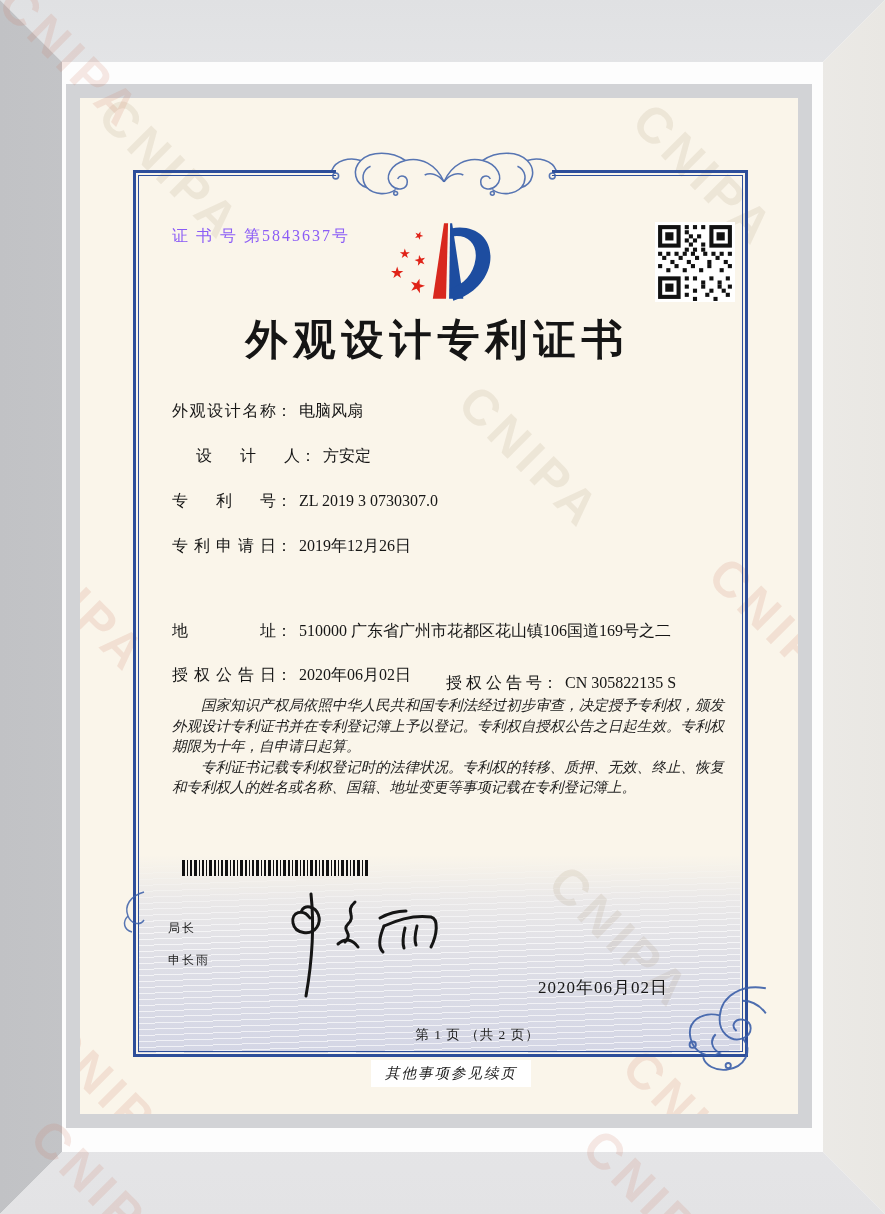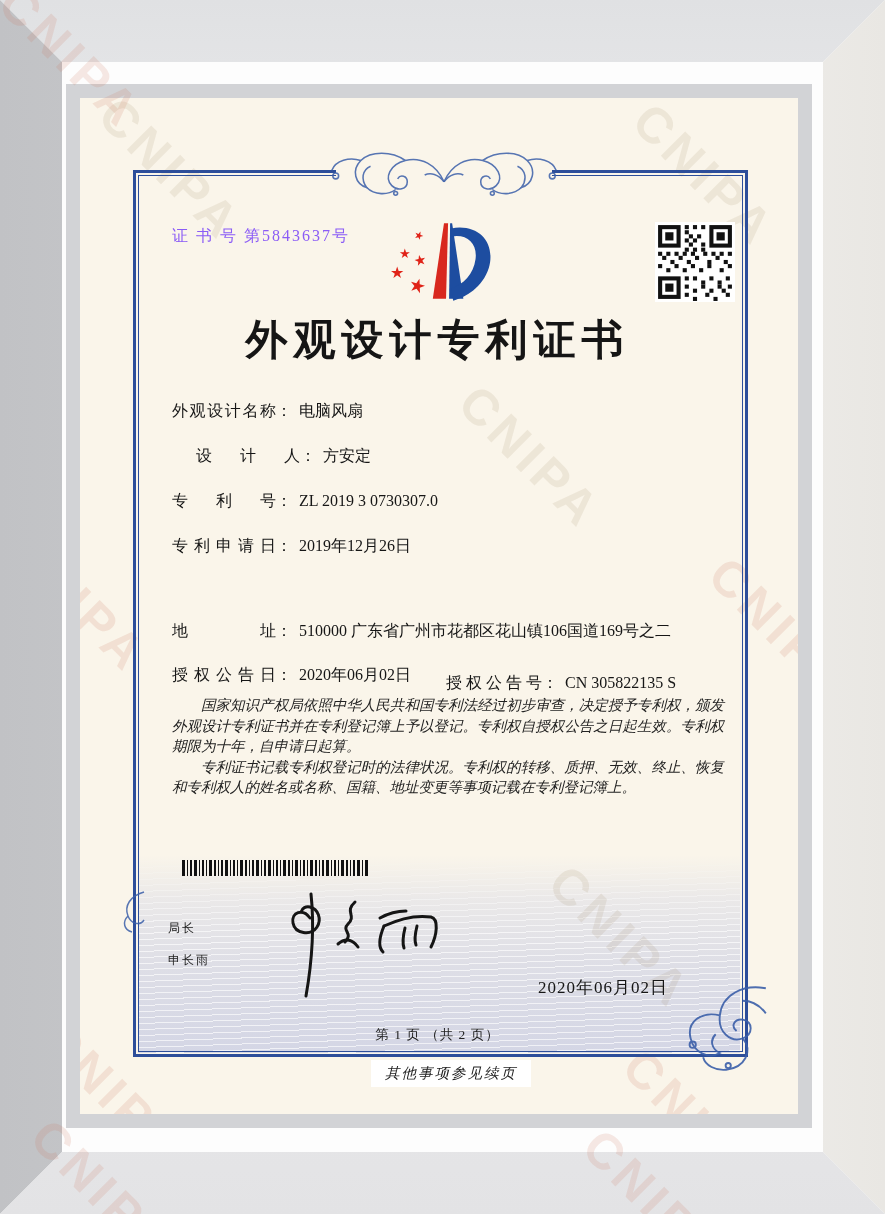--- a/index.html
+++ b/index.html
@@ -62,21 +62,21 @@
     font-style:italic;color:#222;text-align:justify;}
   .paras p{margin:0;text-indent:2em;}
   .barcode{position:absolute;left:102px;top:762px;}
   .signer{position:absolute;left:88px;font-family:"Liberation Sans","DejaVu Sans",sans-serif;
     font-size:12px;letter-spacing:2px;color:#1b1b1b;}
   .signer-title{top:822px;}
   .signer-name{top:854px;}
   .signature{position:absolute;left:200px;top:790px;}
   .issue-date{position:absolute;right:130px;top:878px;font-size:17px;letter-spacing:1px;color:#161616;}
   .page-info{position:absolute;left:53px;top:928px;width:609px;text-align:center;
-    font-size:13.5px;letter-spacing:1px;color:#222;}
+    font-size:13.5px;letter-spacing:1px;color:#222;padding-left:40px;}
   .footer-note{position:absolute;left:12px;top:962px;width:718px;text-align:center;}
   .footer-note span{display:inline-block;background:#ffffff;padding:4px 14px;
     font-size:14.5px;font-style:italic;letter-spacing:2px;color:#222;}
 </style>
 </head>
 <body>
 
 <div class="frame-bar bar-top"></div>
 <div class="frame-bar bar-left"></div>
 <div class="frame-bar bar-right"></div>

